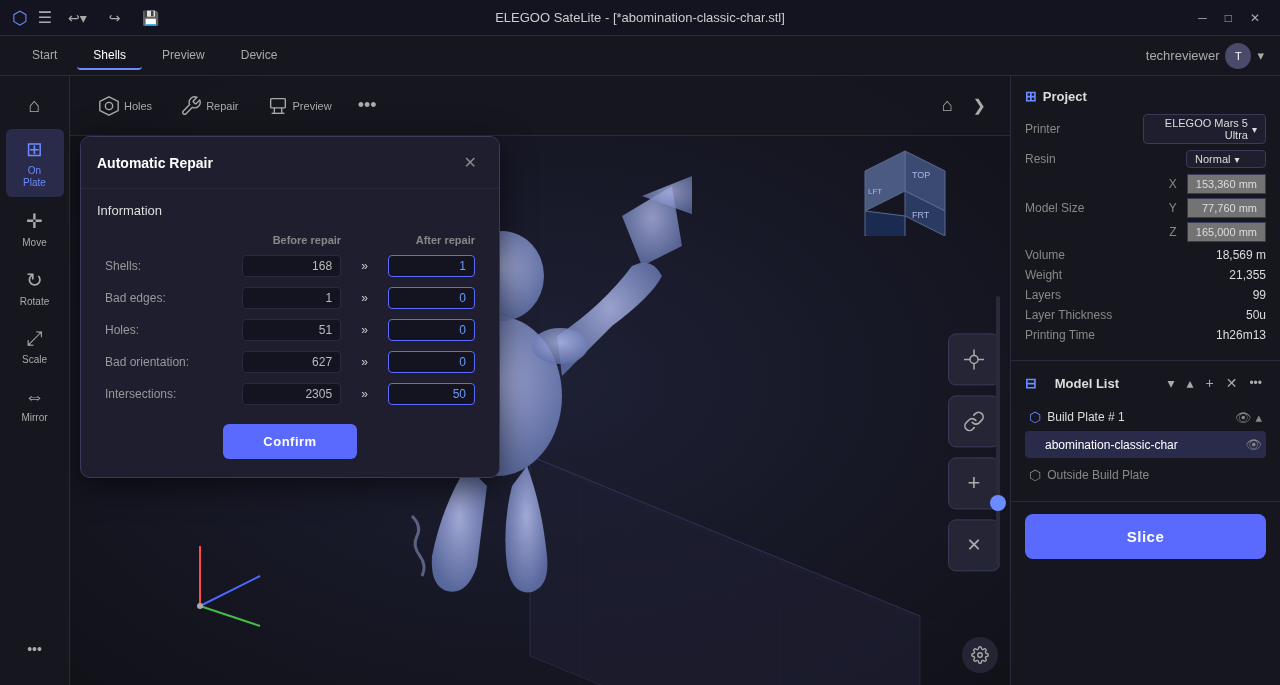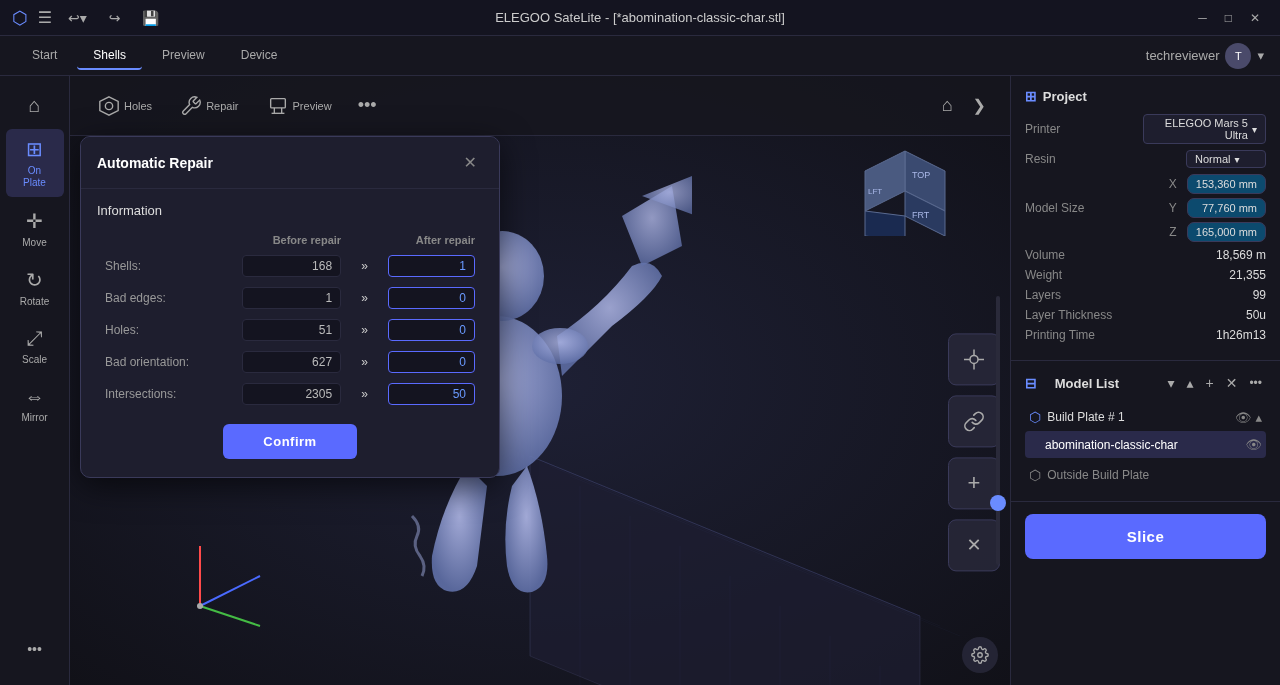--- a/index.html
+++ b/index.html
@@ -265,23 +265,23 @@
 
     .model-size-grid {
       display: grid;
       grid-template-columns: 20px 1fr;
       gap: 4px;
       align-items: center;
       margin-left: 0;
     }
     .axis-label { color: #888; font-size: 12px; text-align: center; }
     .axis-value {
-      background: #0c4a6e;
+      background: #737373;
       border: 1px solid #3a3a5a;
-      border-radius: 7px;
+      border-radius: 0;
       padding: 3px 8px;
       font-size: 11px;
       color: #ddd;
       text-align: right;
     }
 
     .model-list-header {
       display: flex;
       align-items: center;
       justify-content: space-between;

